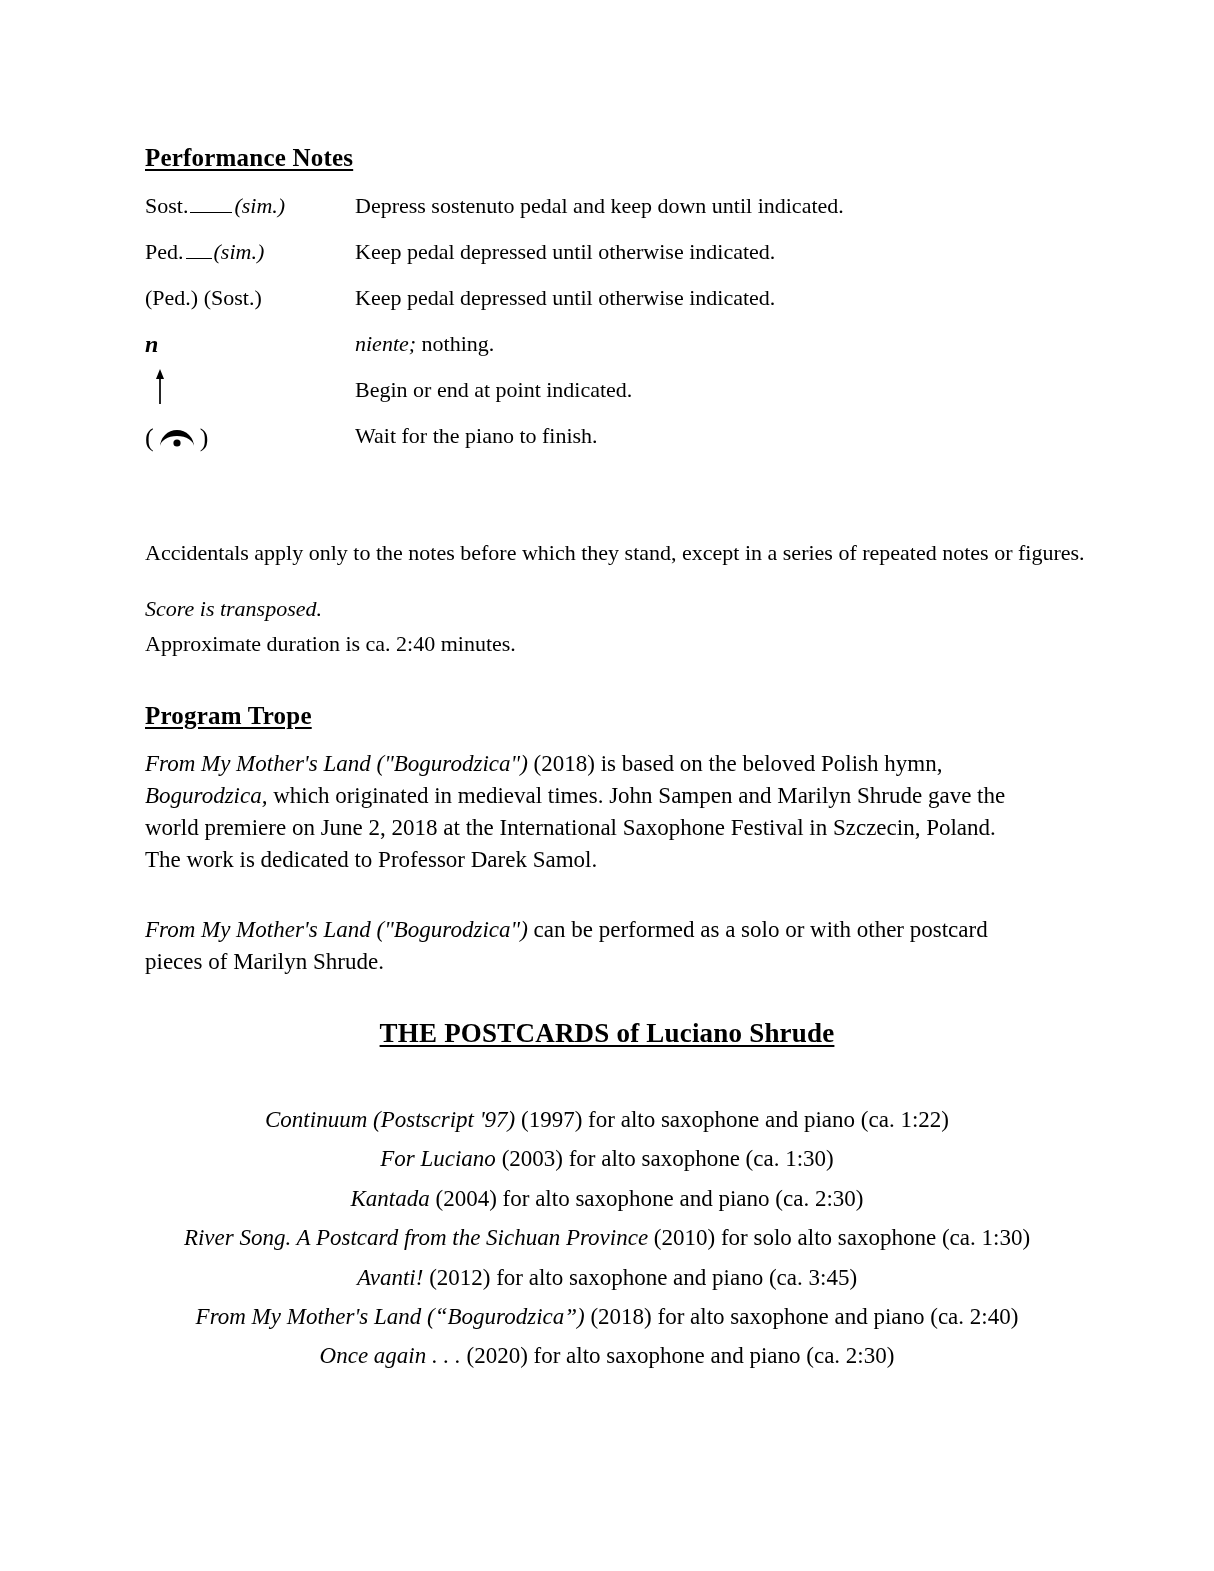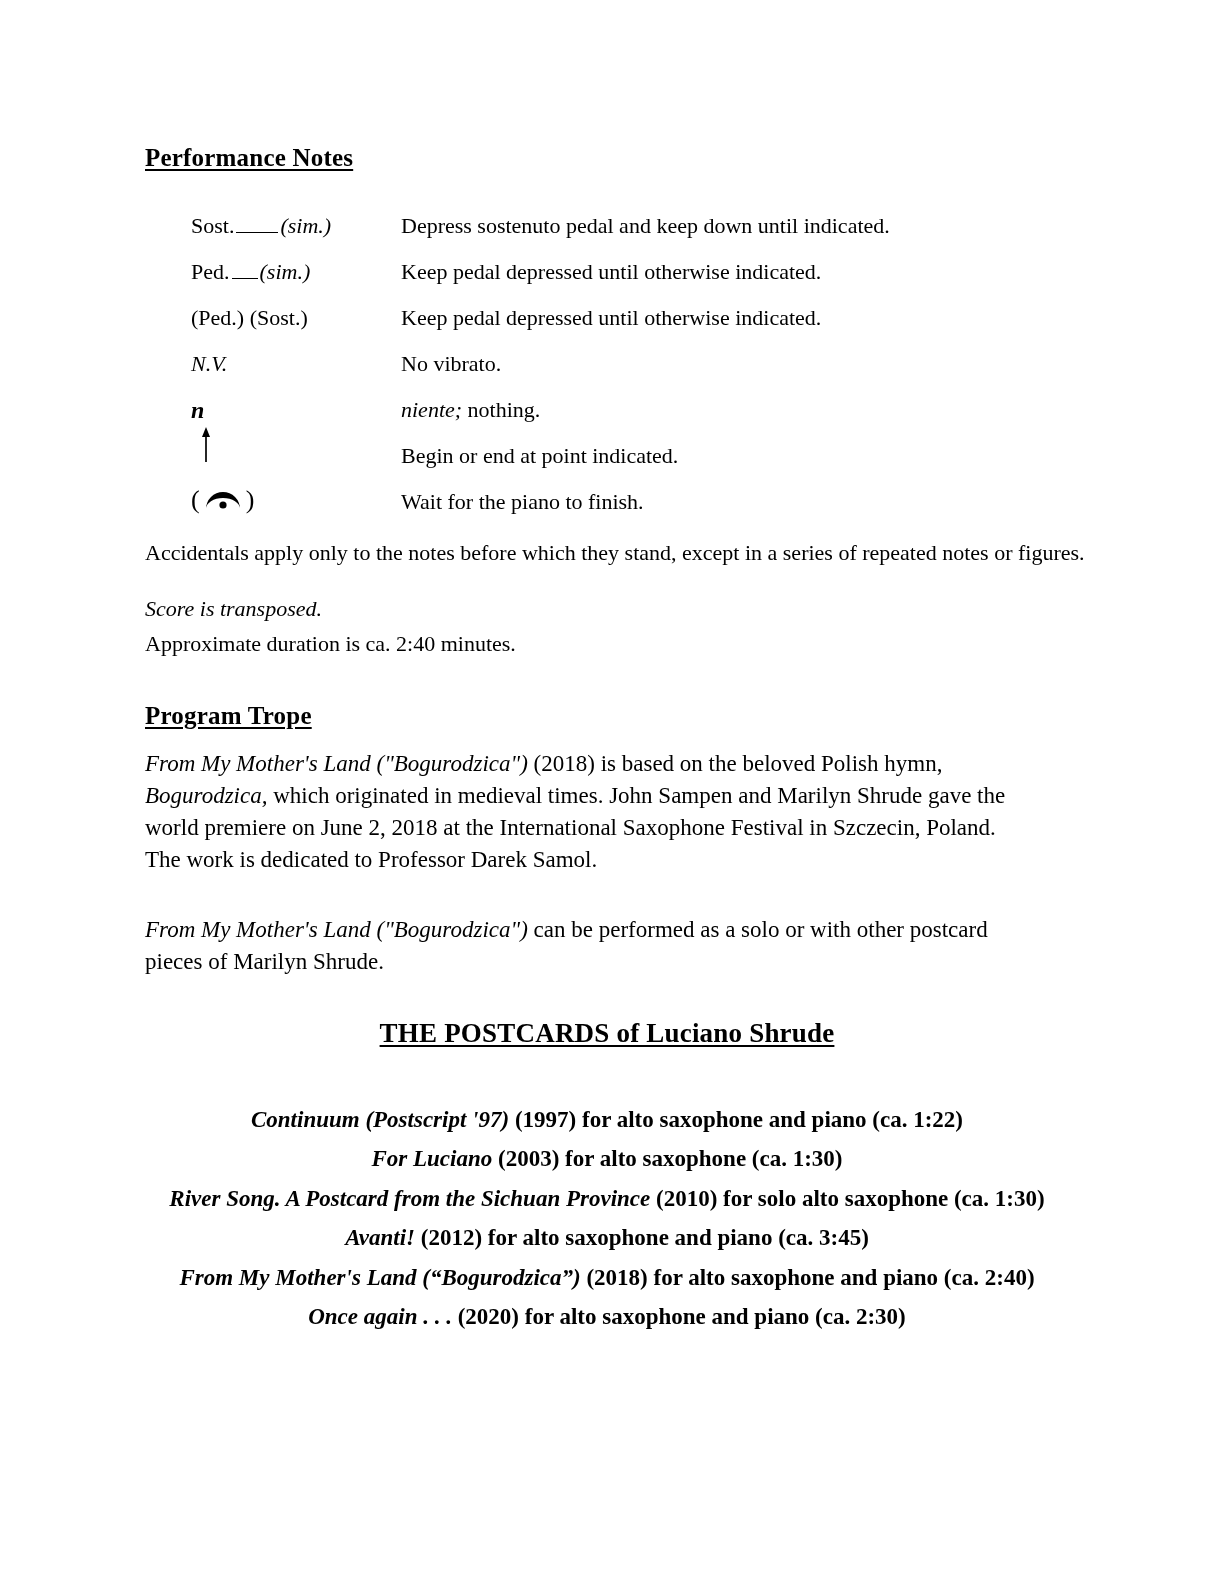--- a/index.html
+++ b/index.html
@@ -17,40 +17,40 @@
   .sec-heading{
     font-weight:bold;
     font-size:25px;
     text-decoration:underline;
     text-decoration-thickness:2px;
     text-underline-offset:3px;
     letter-spacing:0.2px;
   }
   
   .rows{left:145px;top:193px;right:40px;}
-  .row{display:flex;align-items:flex-end;height:46px;margin-left:46px;}
+  .row{display:flex;align-items:flex-start;height:46px;}
   .sym{flex:0 0 210px;width:210px;font-size:22px;line-height:26px;white-space:nowrap;}
   .desc{font-size:22px;line-height:26px;white-space:nowrap;}
   .i{font-style:italic;}
   .b{font-weight:bold;}
   .rule{
     display:inline-block;
     height:2px;
     border-bottom:1.6px solid #000;
     margin:0 2px;
     vertical-align:baseline;
   }
   .sym-n{font-size:24px;}
   .sym-arrow svg{margin-left:8px;margin-top:-8px;}
   .sym-fermata{font-size:26px;line-height:26px;}
   .sym-fermata svg{vertical-align:-7px;margin:0 3px;}
   .note-line{font-size:22px;line-height:26px;left:145px;white-space:nowrap;}
   .para{font-size:23px;line-height:32px;left:145px;width:1010px;}
   .pc-heading{left:0;right:0;text-align:center;font-size:27px;}
-  .pc-list{left:0;right:0;top:1100px;text-align:center;font-weight:bold;}
+  .pc-list{left:0;right:0;top:1100px;text-align:center;}
   .pc-item{font-size:23px;line-height:39.4px;white-space:nowrap;}
 </style>
 </head>
 <body>
 
 <div class="page">
 
   <div class="abs sec-heading" style="top:144px;left:145px;">Performance Notes</div>
 
   <div class="abs rows" id="perf-rows">
@@ -58,24 +58,20 @@
         <div class="sym"><span>Sost.</span><span class="rule" style="width: 42px;"></span><span class="i">(sim.)</span></div>
         <div class="desc"><span>Depress sostenuto pedal and keep down until indicated.</span></div>
       </div>
       <div class="row">
         <div class="sym"><span>Ped.</span><span class="rule" style="width: 26px;"></span><span class="i">(sim.)</span></div>
         <div class="desc"><span>Keep pedal depressed until otherwise indicated.</span></div>
       </div>
       <div class="row">
         <div class="sym"><span>(Ped.) (Sost.)</span></div>
         <div class="desc"><span>Keep pedal depressed until otherwise indicated.</span></div>
-      </div>
-      <div class="row">
-        <div class="sym"><span class="i">N.V.</span></div>
-        <div class="desc"><span>No vibrato.</span></div>
       </div>
       <div class="row">
         <div class="sym sym-n"><span class="i b">n</span></div>
         <div class="desc"><span class="i">niente;</span><span> nothing.</span></div>
       </div>
       <div class="row">
         <div class="sym sym-arrow"><svg width="14" height="36" viewBox="0 0 14 36">
             <polygon points="7,0 3,10 11,10" fill="#000"></polygon>
             <line x1="7" y1="6" x2="7" y2="35" stroke="#000" stroke-width="1.7"></line>
           </svg></div>
@@ -98,19 +94,20 @@
 
   <div class="abs para" style="top:748px;"><span class="i">From My Mother's Land ("Bogurodzica")</span><span> (2018) is based on the beloved Polish hymn,</span><br><span class="i">Bogurodzica,</span><span> which originated in medieval times. John Sampen and Marilyn Shrude gave the</span><br><span>world premiere on June 2, 2018 at the International Saxophone Festival in Szczecin, Poland.</span><br><span>The work is dedicated to Professor Darek Samol.</span></div>
 
   <div class="abs para" style="top:914px;"><span class="i">From My Mother's Land ("Bogurodzica")</span><span> can be performed as a solo or with other postcard</span><br><span>pieces of Marilyn Shrude.</span></div>
 
   <div class="abs sec-heading pc-heading" style="top:1018px;">THE POSTCARDS of Luciano Shrude</div>
 
   <div class="abs pc-list" id="postcards-list">
       <div class="pc-item"><span class="i">Continuum (Postscript '97)</span><span> (1997) for alto saxophone and piano (ca. 1:22)</span></div>
       <div class="pc-item"><span class="i">For Luciano</span><span> (2003) for alto saxophone (ca. 1:30)</span></div>
+      <div class="pc-item"><span class="i">Kantada</span><span> (2004) for alto saxophone and piano (ca. 2:30)</span></div>
       <div class="pc-item"><span class="i">River Song. A Postcard from the Sichuan Province</span><span> (2010) for solo alto saxophone (ca. 1:30)</span></div>
       <div class="pc-item"><span class="i">Avanti!</span><span> (2012) for alto saxophone and piano (ca. 3:45)</span></div>
       <div class="pc-item"><span class="i">From My Mother's Land (“Bogurodzica”)</span><span> (2018) for alto saxophone and piano (ca. 2:40)</span></div>
       <div class="pc-item"><span class="i">Once again . . .</span><span> (2020) for alto saxophone and piano (ca. 2:30)</span></div>
     </div>
 
 </div>
 
 </body></html>

